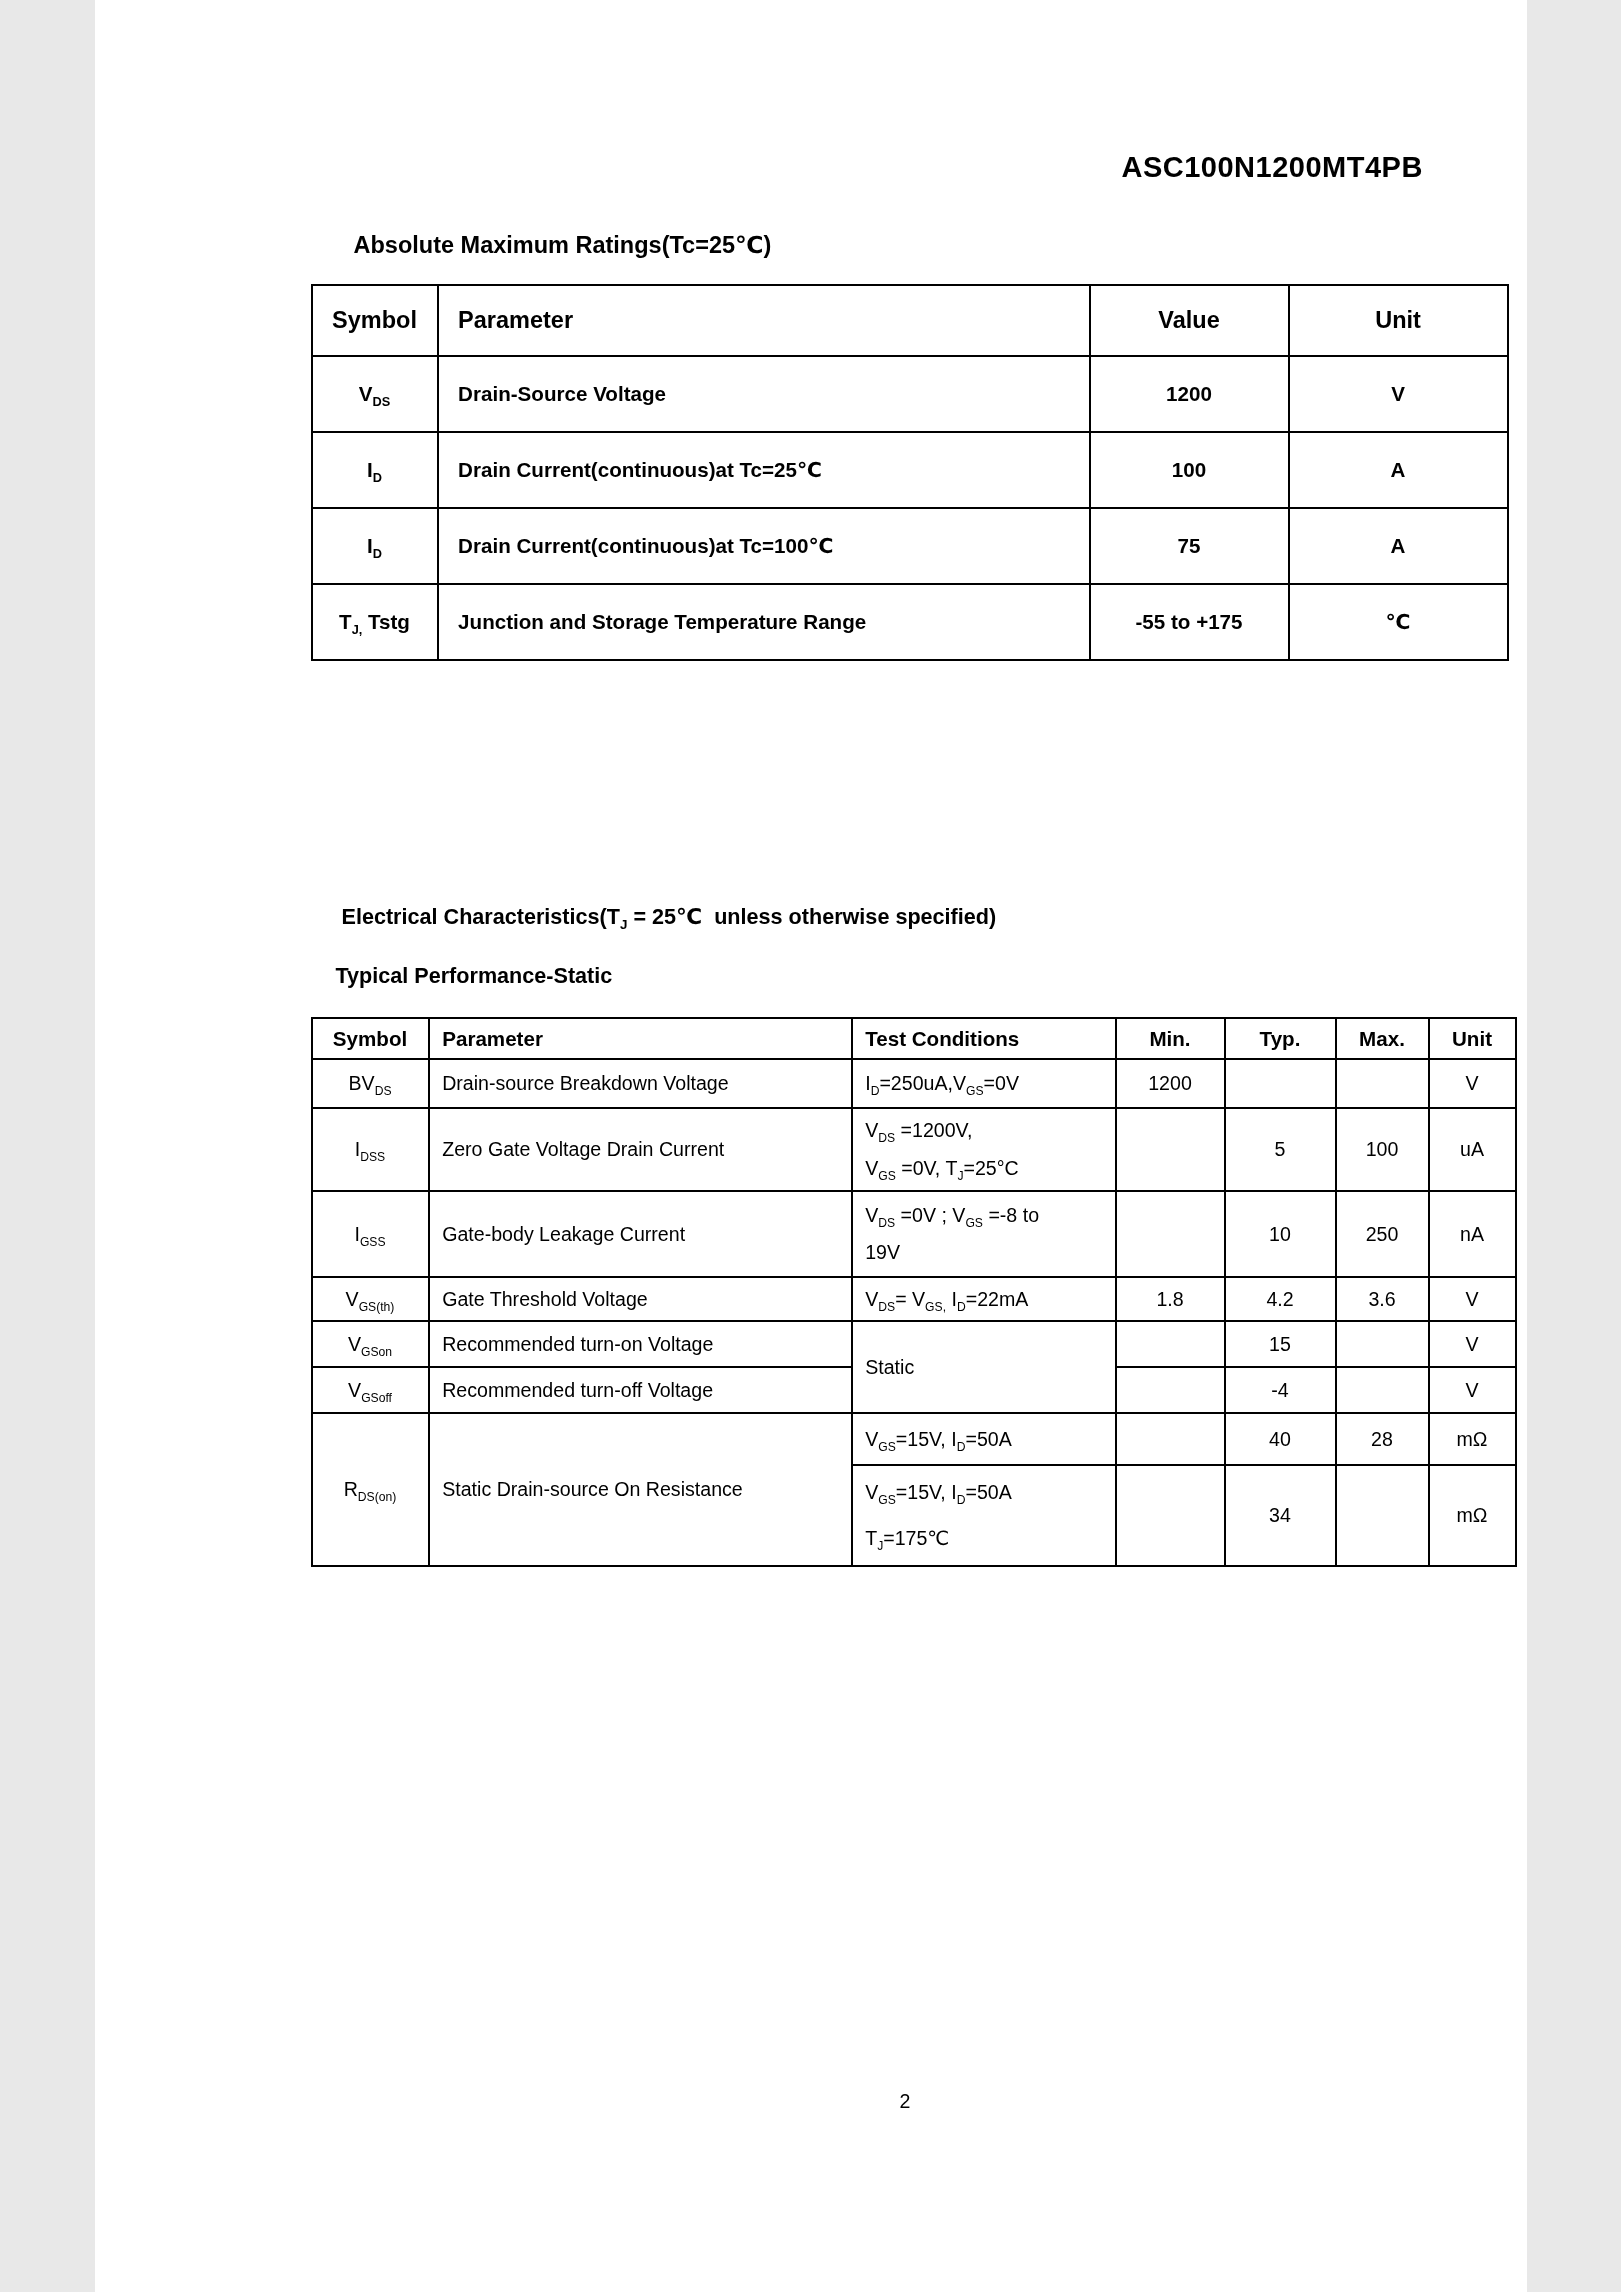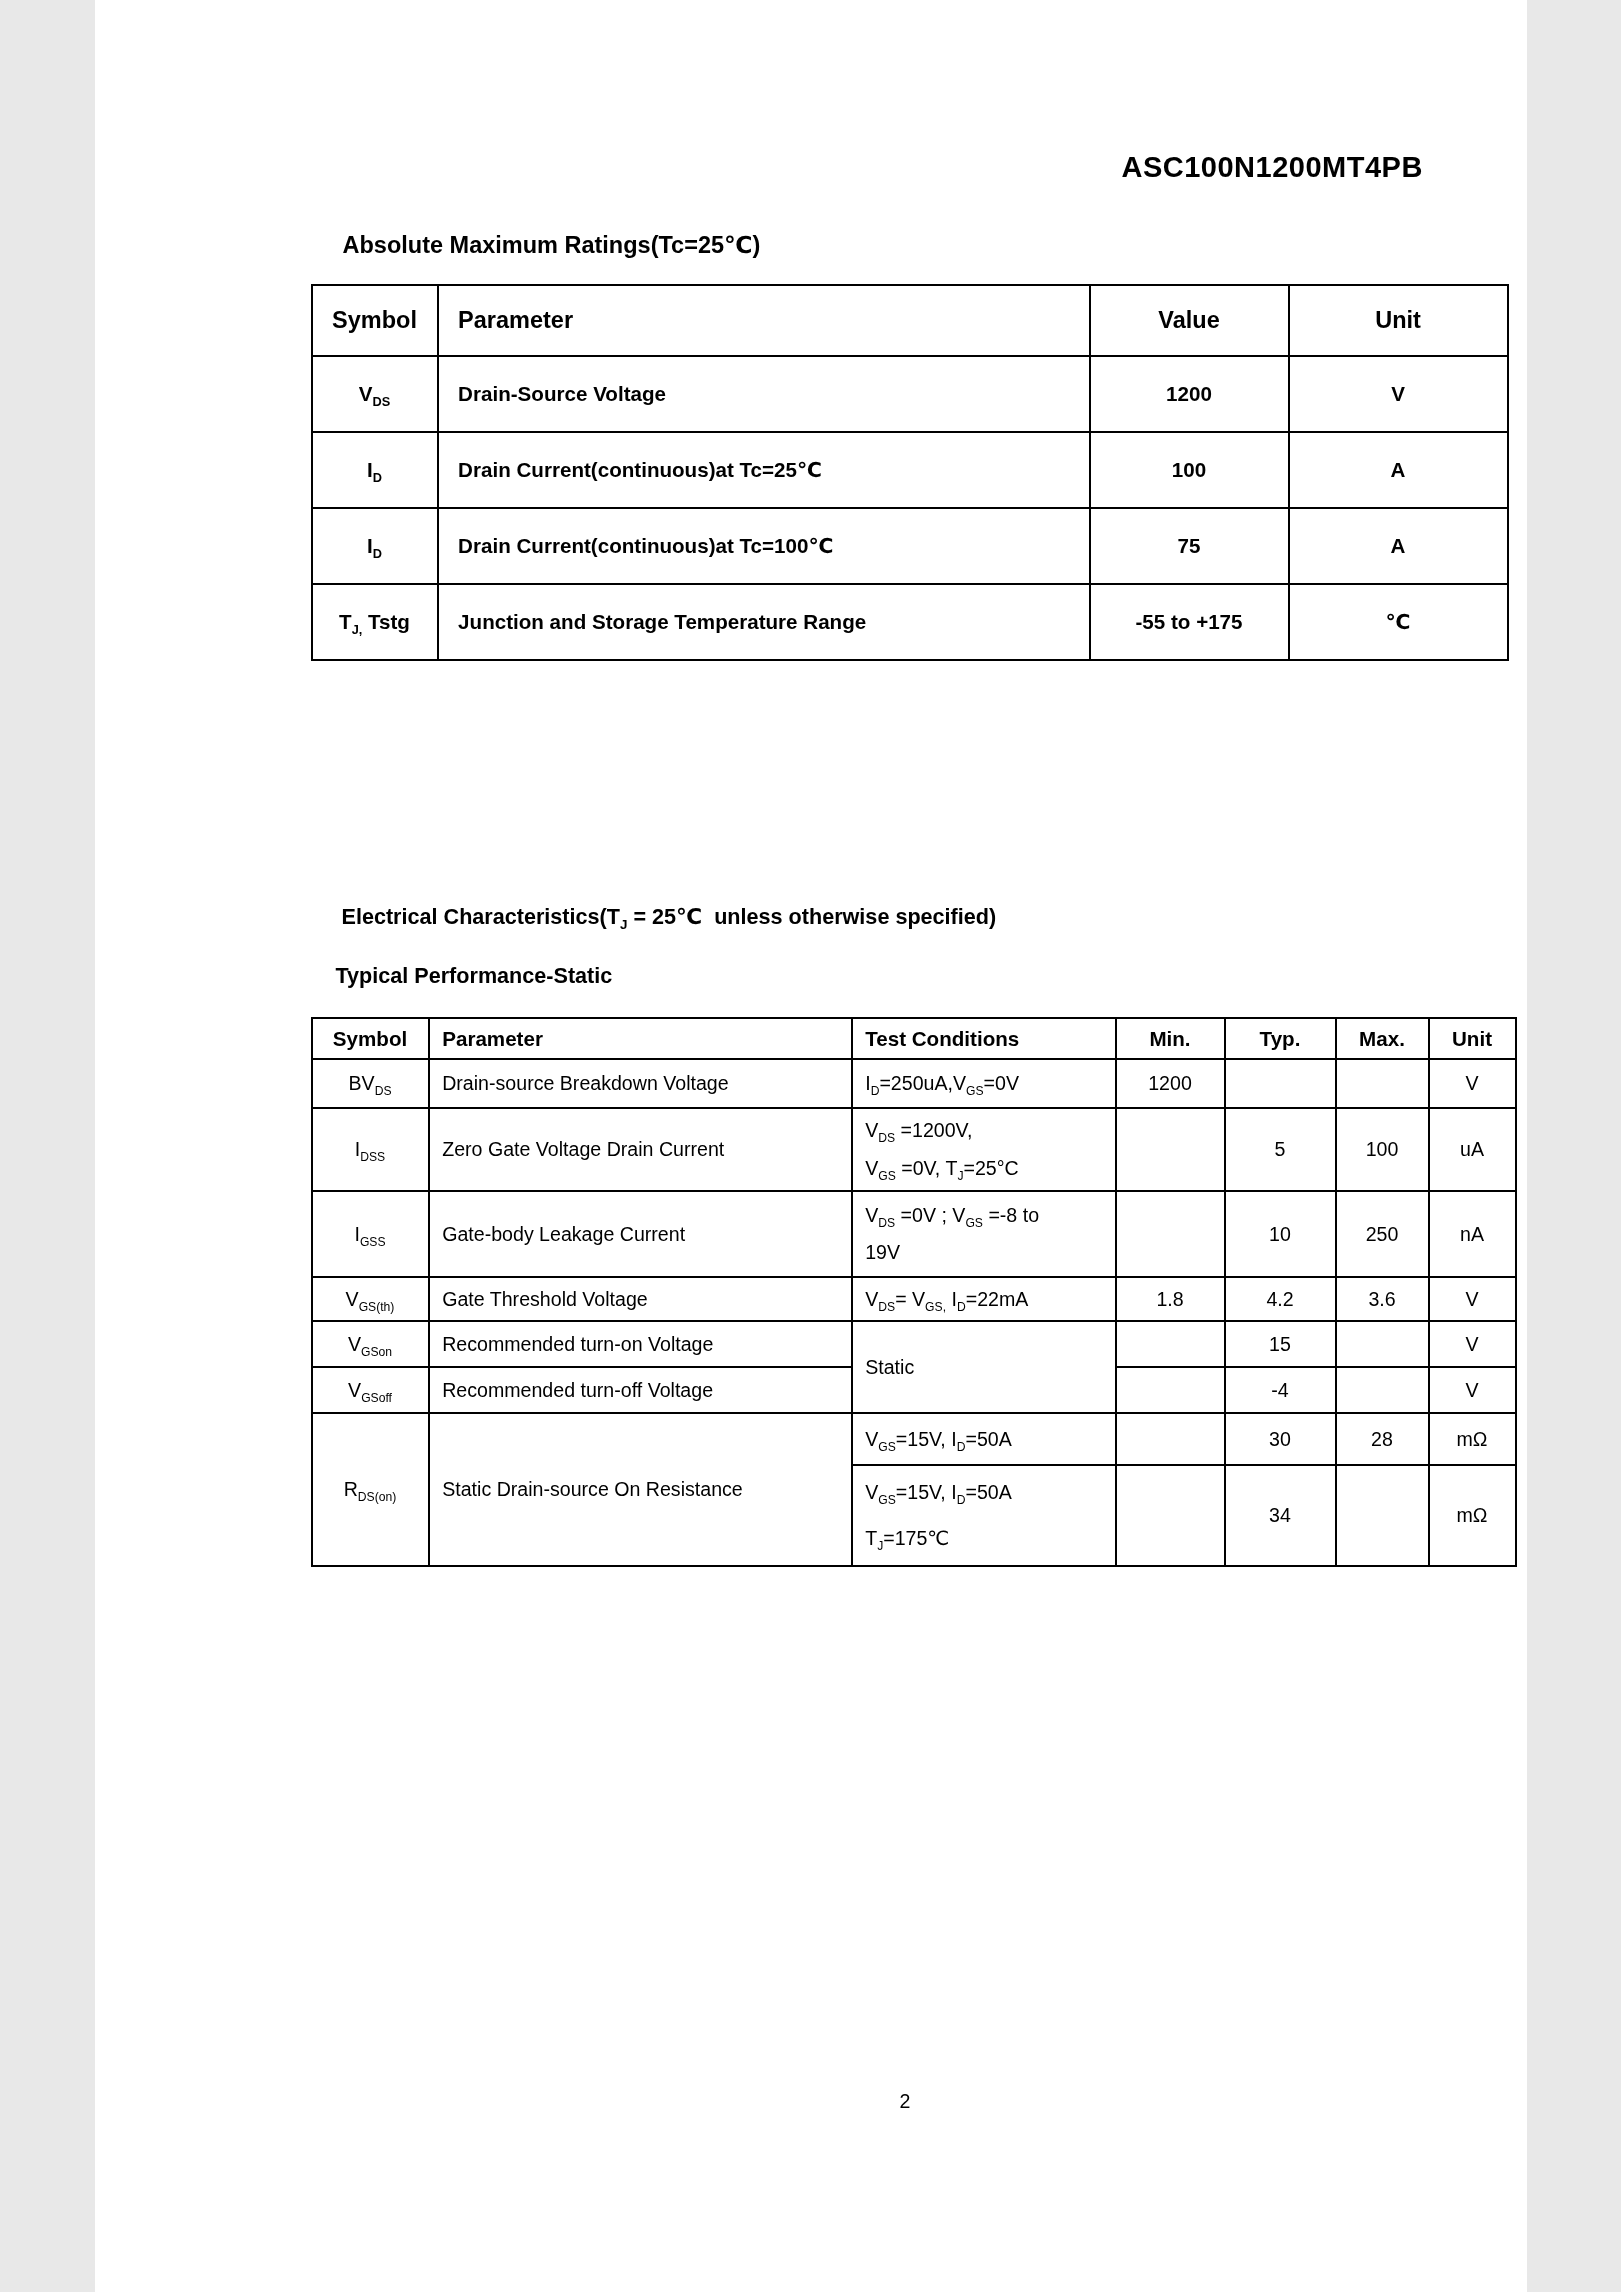--- a/index.html
+++ b/index.html
@@ -3,21 +3,21 @@
 <meta charset="utf-8">
 <style>
   html,body{margin:0;padding:0;background:#e8e8e8;}
   .page{
     position:relative;width:1432px;height:2293px;background:#ffffff;
     font-family:"Liberation Sans","DejaVu Sans",sans-serif;color:#000;
     margin:0 auto;overflow:hidden;
   }
   .title{position:absolute;left:1027px;top:151px;font-size:29px;font-weight:bold;letter-spacing:0.5px;}
   .h{position:absolute;font-weight:bold;white-space:pre;}
-  .h1{left:248px;top:231px;font-size:23.5px;}
+  .h1{left:259px;top:231px;font-size:23.5px;}
   .h2{left:247px;top:904px;font-size:21.6px;}
   .h3{left:241px;top:963px;font-size:21.6px;}
   table{border-collapse:collapse;position:absolute;table-layout:fixed;background:#fff;}
   td,th{overflow:hidden;vertical-align:middle;padding:0;}
   #t1{left:216px;top:284px;width:1196px;border:2.9px solid #000;}
   #t1 th,#t1 td{border:2px solid #000;border-top-width:2.9px;border-bottom-width:2.9px;}
   #t1 th{font-size:23.5px;}
   #t1 td{font-size:20.6px;font-weight:bold;}
   #t2{left:216px;top:1017px;width:1204px;border:2.9px solid #000;}
   #t2 th,#t2 td{border:2px solid #000;}
@@ -185,21 +185,21 @@
 
     <tr style="height:52px">
       <td class="c" rowspan="2"><span>R</span><sub>DS(on)</sub></td>
       <td class="l" rowspan="2">Static Drain-source On Resistance</td>
       <td class="l">
             <div class="tcw">
               <div><span>V</span><sub>GS</sub><span>=15V, I</span><sub>D</sub><span>=50A</span></div>
             </div>
           </td>
       <td class="c"></td>
-      <td class="c">30</td>
+      <td class="c">40</td>
       <td class="c">28</td>
       <td class="c">mΩ</td>
     </tr>
 
     <tr style="height:101px">
       <td class="l">
             <div class="tcw lg">
         <div><span>V</span><sub>GS</sub><span>=15V, I</span><sub>D</sub><span>=50A</span></div>
         <div><span>T</span><sub>J</sub><span>=175℃</span></div>
       </div>

